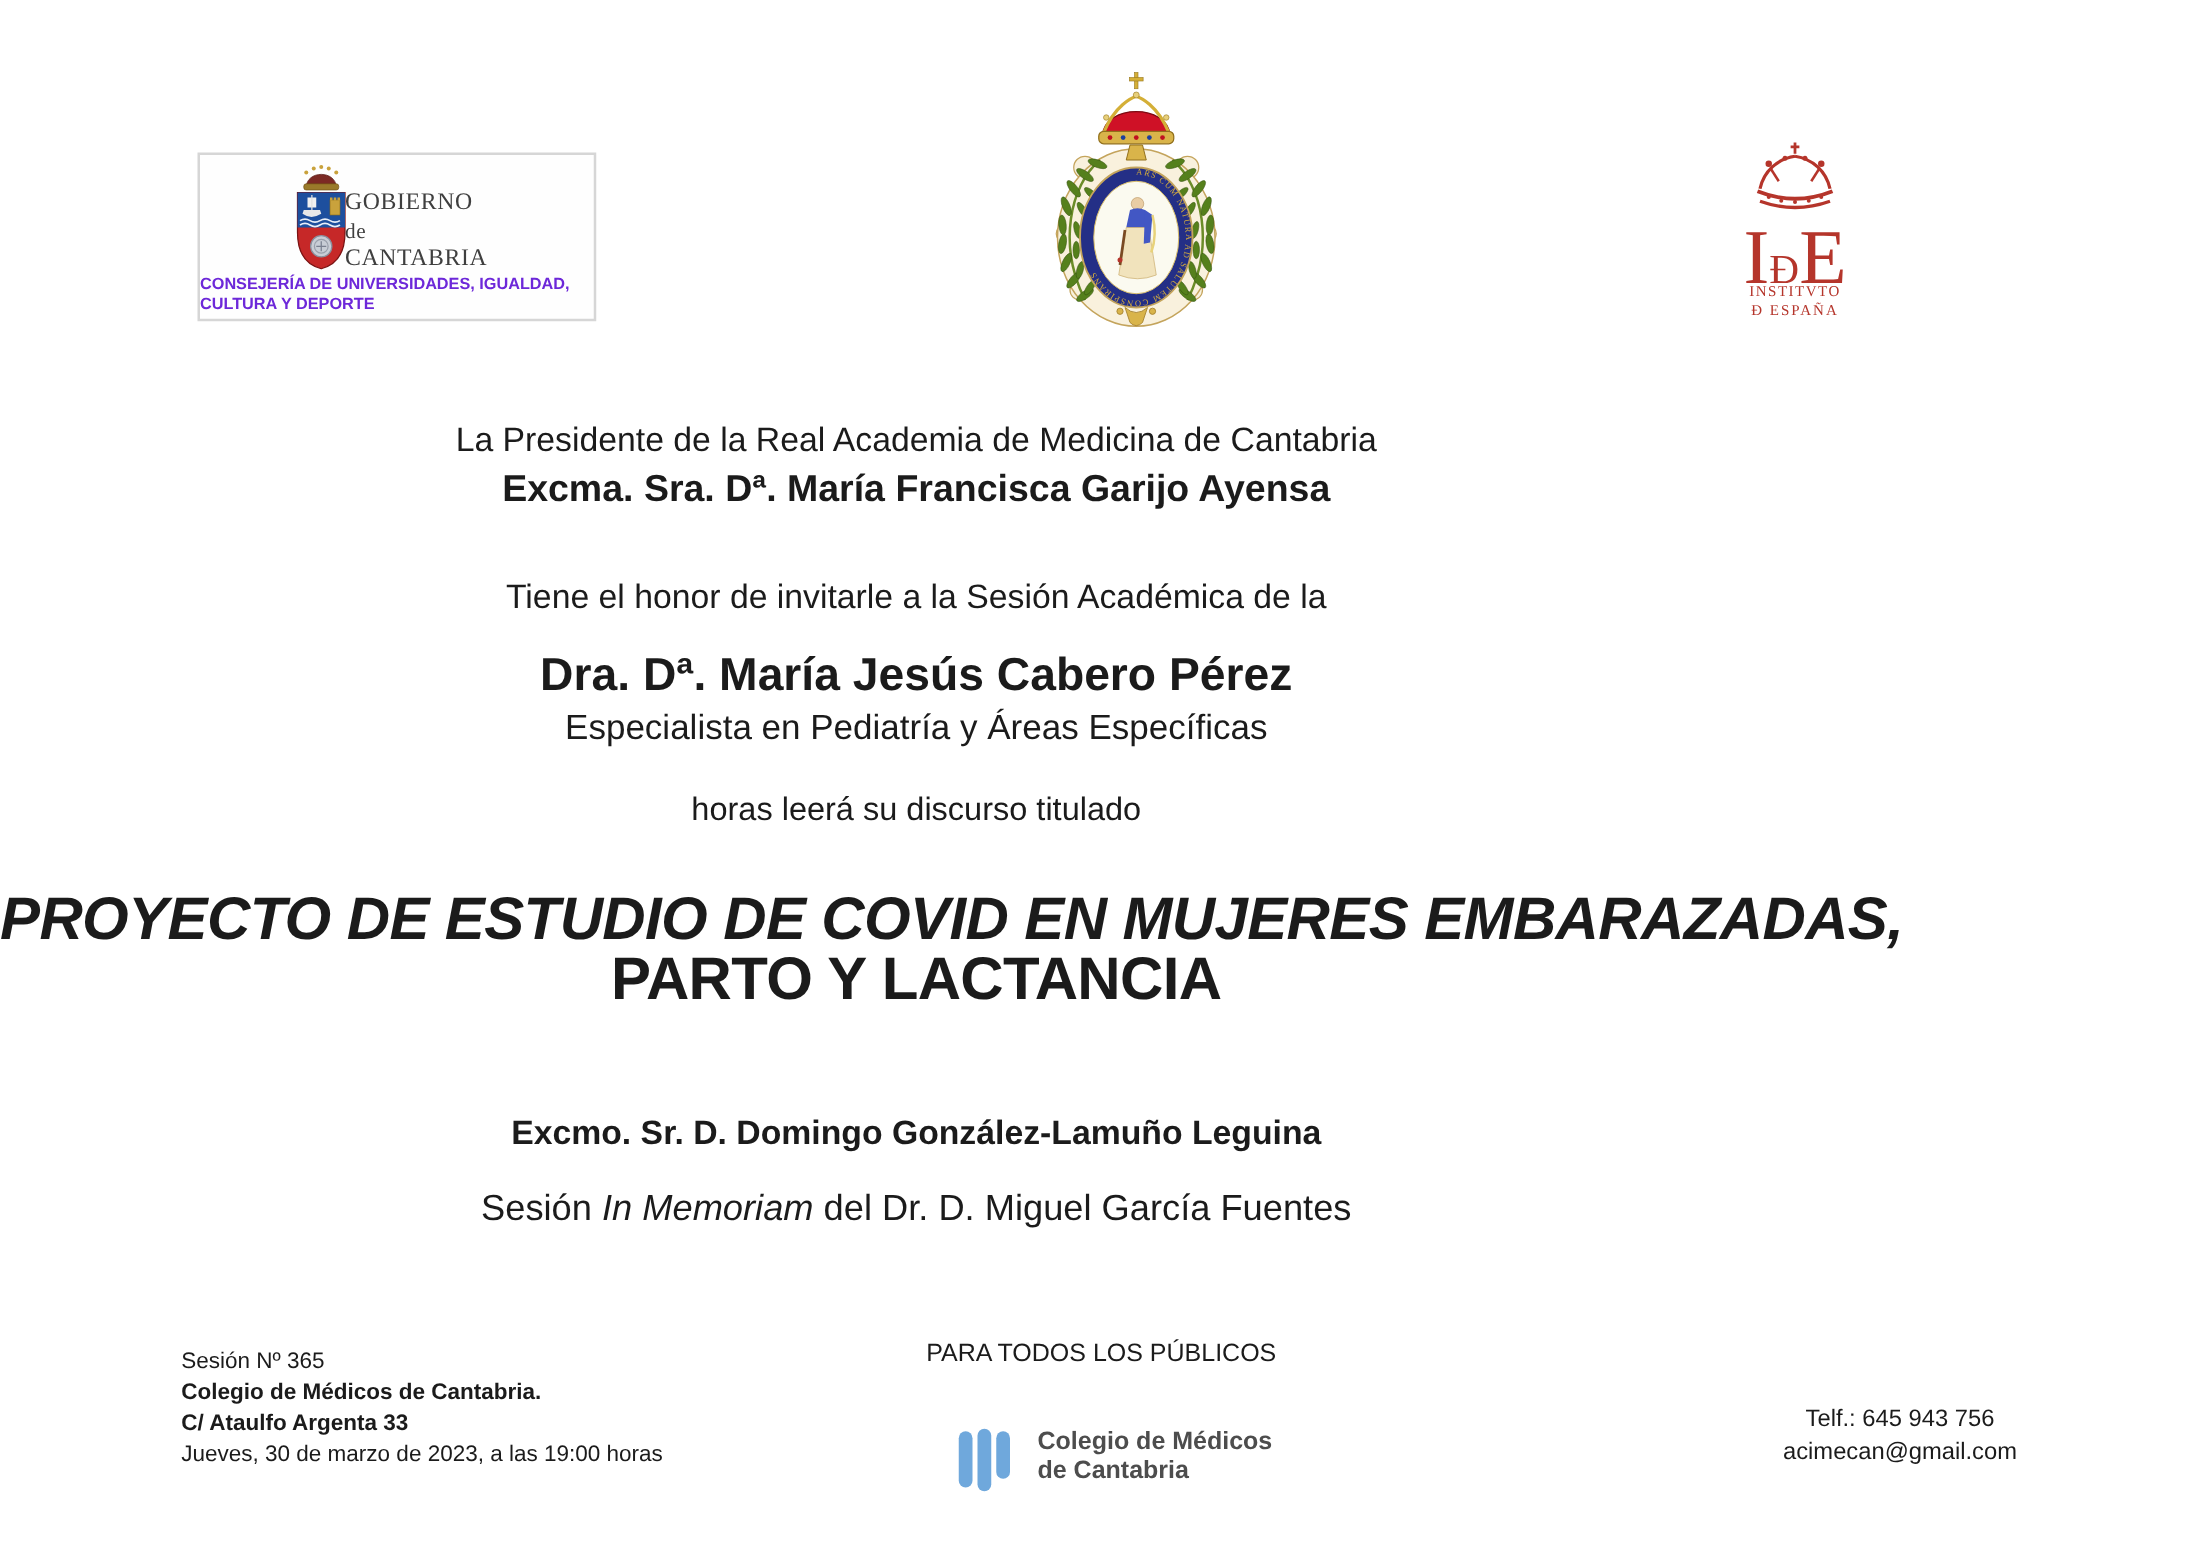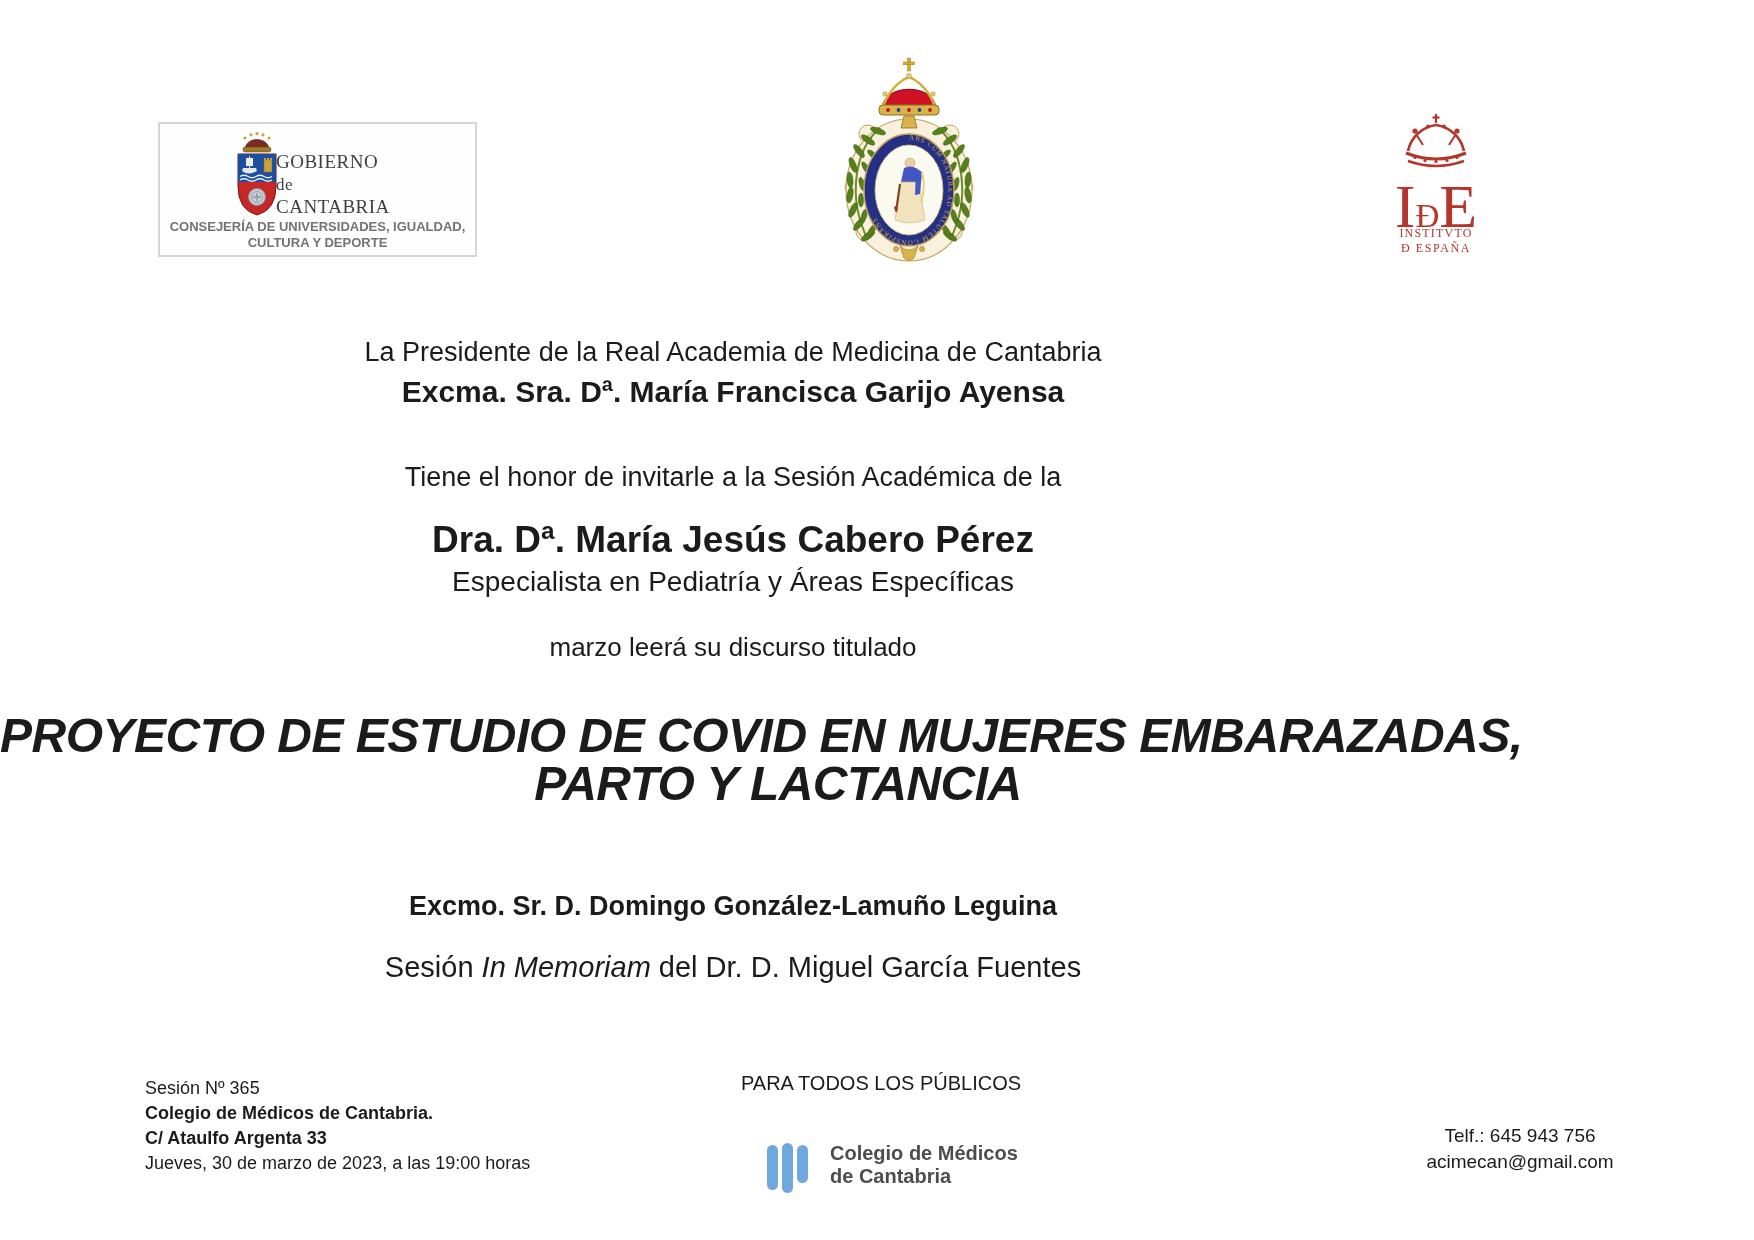--- a/index.html
+++ b/index.html
@@ -6,22 +6,22 @@
   .page{position:relative;width:1754px;height:1240px;background:#ffffff;overflow:hidden;
         font-family:"Liberation Sans",sans-serif;color:#1b1b1b;}
 
   
   .gob-box{position:absolute;left:158px;top:122px;width:319px;height:135px;
            border:2px solid #d6d6d6;background:#fefefe;box-sizing:border-box;}
   .gob-shield{position:absolute;left:75px;top:5px;width:44px;height:88px;}
   .gob-title{position:absolute;left:116px;top:27px;font-family:"Liberation Serif",serif;
              color:#3f3f3f;font-size:19px;line-height:22.5px;letter-spacing:0.5px;}
   .gob-title .small{font-size:17px;}
-  .gob-sub{position:absolute;left:0;top:95px;width:100%;text-align:center;
-           font-size:13px;font-weight:bold;line-height:15.5px;color:#737373;}
+  .gob-sub{position:absolute;left:0;top:95px;width:100%;text-align:left;
+           font-size:13px;font-weight:bold;line-height:15.5px;color:#6d28d9;}
 
   
   .ramc{position:absolute;left:838px;top:56px;width:142px;height:210px;}
 
   
   .ide{position:absolute;left:1394px;top:113px;width:84px;text-align:center;color:#b5352b;}
   .ide-crown{position:absolute;left:4px;top:0;width:76px;height:58px;}
   .ide-mono{position:absolute;left:0;top:62px;width:84px;text-align:center;
             font-family:"Liberation Serif",serif;font-size:62px;line-height:62px;}
   .ide-mono .sm{font-size:33px;}
@@ -32,21 +32,21 @@
 
   
   .c{position:absolute;left:0;width:1466px;text-align:center;white-space:nowrap;}
   .l-host      {top:337px;font-size:27px;}
   .l-hostname  {top:375px;font-size:30px;font-weight:bold;}
   .l-invite    {top:462px;font-size:27px;}
   .l-speaker   {top:519px;font-size:37px;font-weight:bold;}
   .l-spec      {top:566px;font-size:28px;}
   .l-lead      {top:632px;font-size:26px;}
   .l-title1    {top:708px;font-size:48px;font-weight:bold;font-style:italic;letter-spacing:-0.5px;}
-  .l-title2    {top:756px;font-size:48px;font-weight:bold;font-style:italic;letter-spacing:-0.5px;padding-left:45px;}
+  .l-title2    {top:756px;font-size:48px;font-weight:bold;letter-spacing:-0.5px;}
   .l-pres      {top:854px;font-size:27px;}
   .l-acad      {top:891px;font-size:27px;font-weight:bold;}
   .l-memoriam  {top:951px;font-size:29px;}
   .l-memoriam .it{font-style:italic;}
 
   
   .f-left{position:absolute;left:145px;top:1076px;font-size:18px;line-height:25px;}
   .f-left .b{font-weight:bold;}
   .f-center{position:absolute;left:481px;top:1071px;width:800px;text-align:center;
             font-size:20px;line-height:25px;}
@@ -202,21 +202,21 @@
     <div class="ide-mono"><span>I</span><span class="sm">Đ</span><span>E</span></div>
     <div class="ide-n1">INSTITVTO</div>
     <div class="ide-n2">Đ ESPAÑA</div>
   </div>
 
   <div class="c l-host">La Presidente de la Real Academia de Medicina de Cantabria</div>
   <div class="c l-hostname">Excma. Sra. Dª. María Francisca Garijo Ayensa</div>
   <div class="c l-invite">Tiene el honor de invitarle a la Sesión Académica de la</div>
   <div class="c l-speaker">Dra. Dª. María Jesús Cabero Pérez</div>
   <div class="c l-spec">Especialista en Pediatría y Áreas Específicas</div>
-  <div class="c l-lead">marzo leerá su discurso titulado</div>
+  <div class="c l-lead">horas leerá su discurso titulado</div>
   <div class="c l-title1">PROYECTO DE ESTUDIO DE COVID EN MUJERES EMBARAZADAS,</div>
   <div class="c l-title2">PARTO Y LACTANCIA</div>
   <div class="c l-acad">Excmo. Sr. D. Domingo González-Lamuño Leguina</div>
   <div class="c l-memoriam"><span>Sesión </span><span class="it">In Memoriam</span><span> del Dr. D. Miguel García Fuentes</span></div>
 
   <div class="f-left">
     <div>Sesión Nº 365</div>
     <div class="b">Colegio de Médicos de Cantabria.</div>
     <div class="b">C/ Ataulfo Argenta 33</div>
     <div>Jueves, 30 de marzo de 2023, a las 19:00 horas</div>

